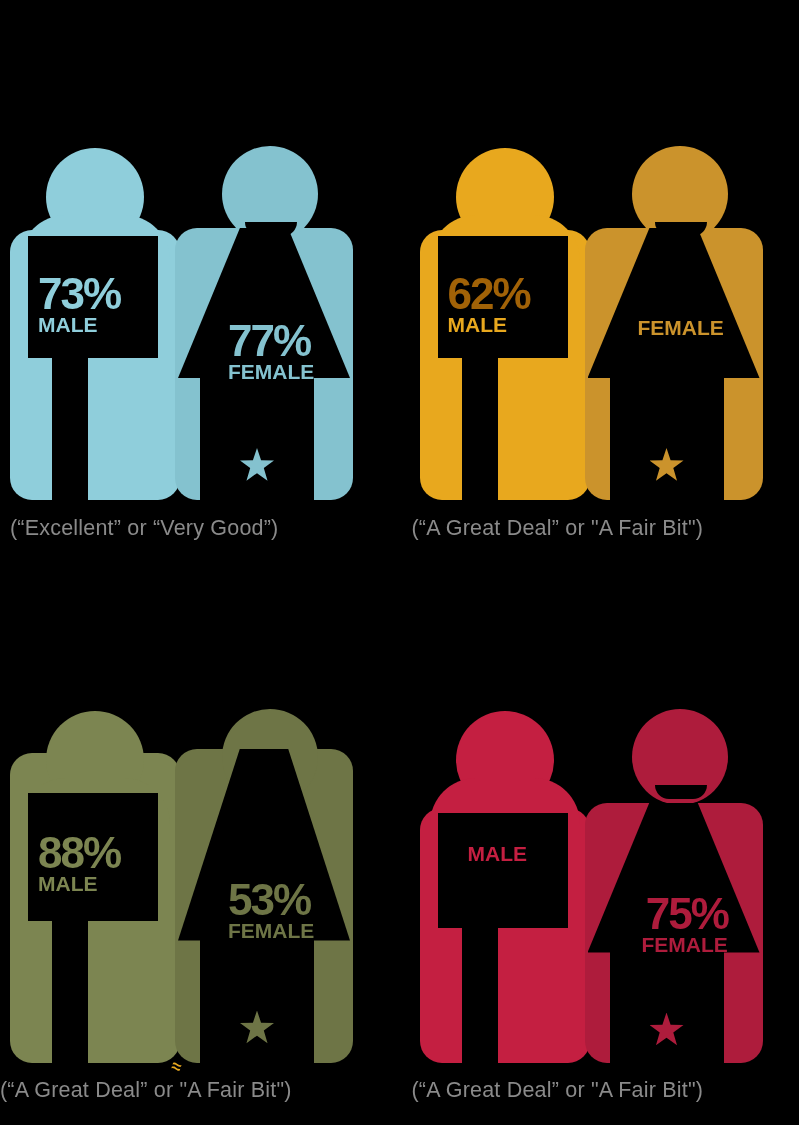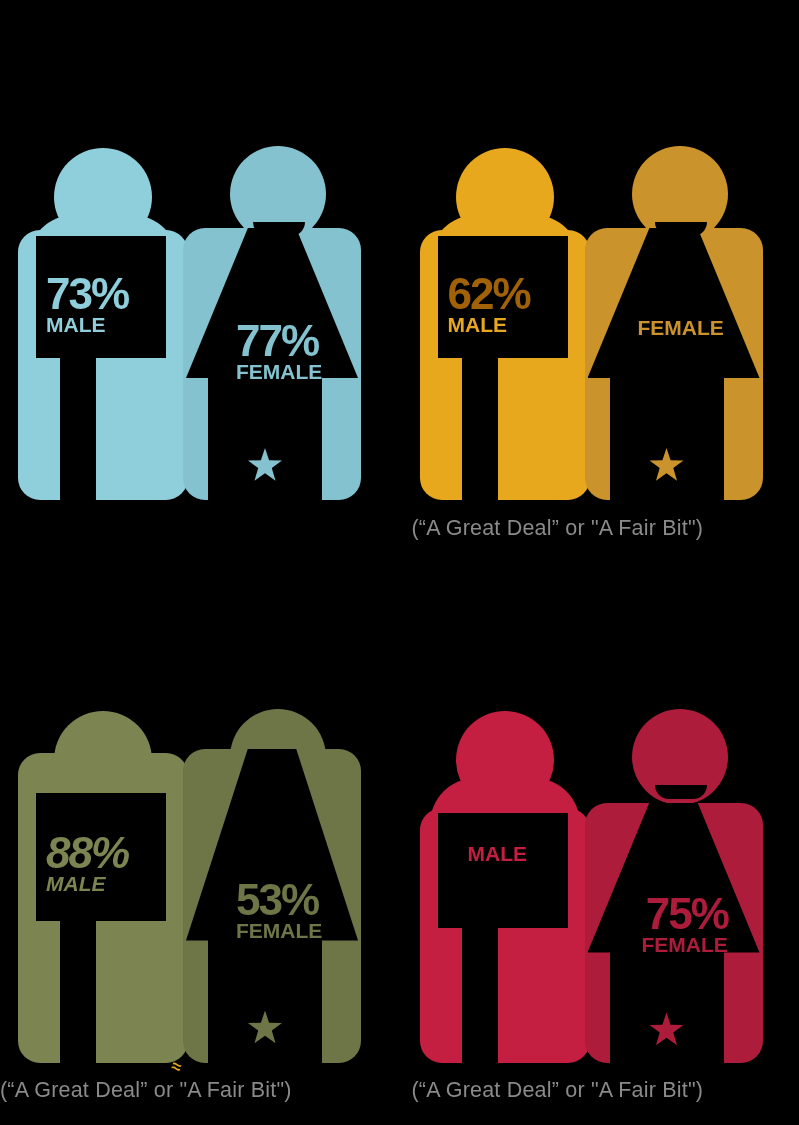--- a/index.html
+++ b/index.html
@@ -13,21 +13,21 @@
     position:absolute;inset:0;
     display:grid;
     grid-template-columns:1fr 1fr;
     grid-template-rows:1fr 1fr;
   }
   .panel{position:relative;}
 
   
   .stage{
     position:absolute;
-    left:8px; top:0;
+    left:0; top:0;
     width:400px;height:500px;
   }
   .panel.p2 .stage,.panel.p4 .stage{left:10px;}
 
   
   .card{
     position:absolute;
     border-radius:22px;
   }
 
@@ -153,20 +153,21 @@
       <div class="f-dress"></div>
       <div class="f-center-gap"></div>
       <div class="f-legs-gap"></div>
       <div class="f-legs-gap2"></div>
       <div class="star" style="left: 240px; top: 448px; background: rgb(132, 194, 207);"></div>
       <div class="stat f-stat">
         <span class="pct" style="color: rgb(132, 194, 207);">77%</span>
         <span class="who" style="color: rgb(132, 194, 207);">FEMALE</span>
       </div>
     </div>
+    <div class="caption" style="color: rgb(138, 138, 138);">(“Excellent” or “Very Good”)</div>
   </div>
 
   <div class="panel p2">
     <div class="stage">
       <div class="card m-card" style="background: rgb(232, 168, 30);"></div>
       <div class="m-head" style="background: rgb(232, 168, 30);"></div>
       <div class="m-shoulders" style="background: rgb(232, 168, 30);"></div>
       <div class="m-torso-box"></div>
       <div class="m-legsgap"></div>
       <div class="stat m-stat">
@@ -189,21 +190,21 @@
     <div class="caption" style="color: rgb(138, 138, 138);">(“A Great Deal” or "A Fair Bit")</div>
   </div>
 
   <div class="panel p3">
     <div class="stage">
       <div class="card m-card" style="top: 190px; height: 310px; background: rgb(124, 133, 81);"></div>
       <div class="m-head" style="background: rgb(124, 133, 81);"></div>
       <div class="m-shoulders" style="background: rgb(124, 133, 81);"></div>
       <div class="m-torso-box" style="top:230px;height:128px;"></div>
       <div class="m-legsgap"></div>
-      <div class="stat m-stat" style="top:268px;font-style:italic;">
+      <div class="stat m-stat" style="top:268px;">
         <span class="pct" style="color: rgb(124, 133, 81);">88%</span>
         <span class="who" style="color: rgb(124, 133, 81);">MALE</span>
       </div>
 
       <div class="card f-card" style="top: 186px; height: 314px; background: rgb(110, 117, 70);"></div>
       <div class="f-head" style="background: rgb(110, 117, 70);"></div>
       <div class="f-neck-cut"></div>
       <div class="f-dress" style="top:186px;height:192px;"></div>
       <div class="f-center-gap"></div>
       <div class="f-legs-gap"></div>

